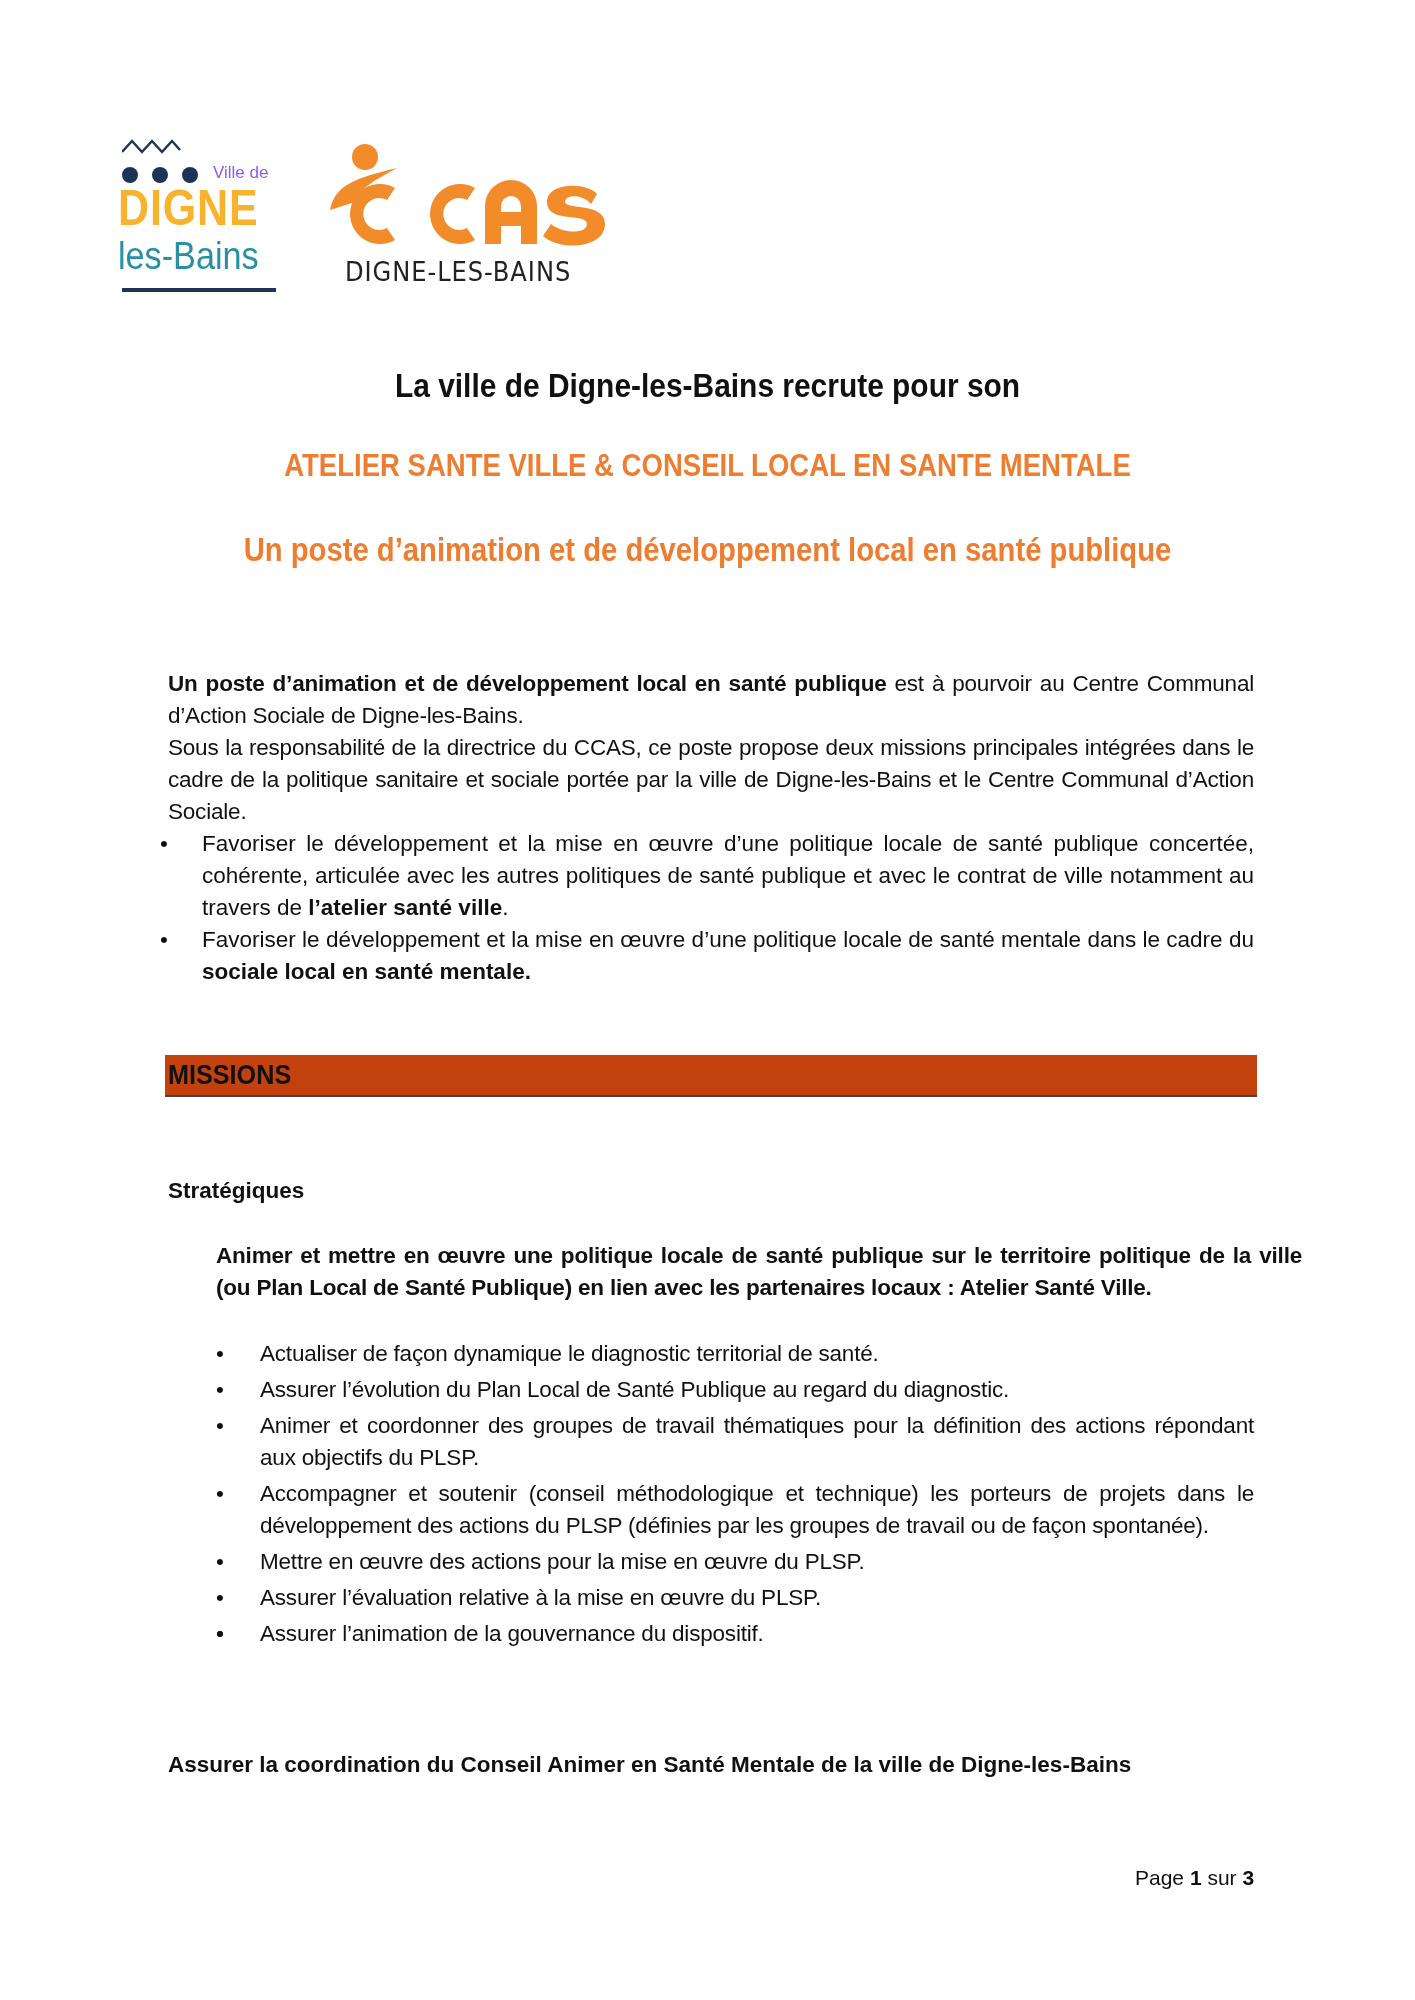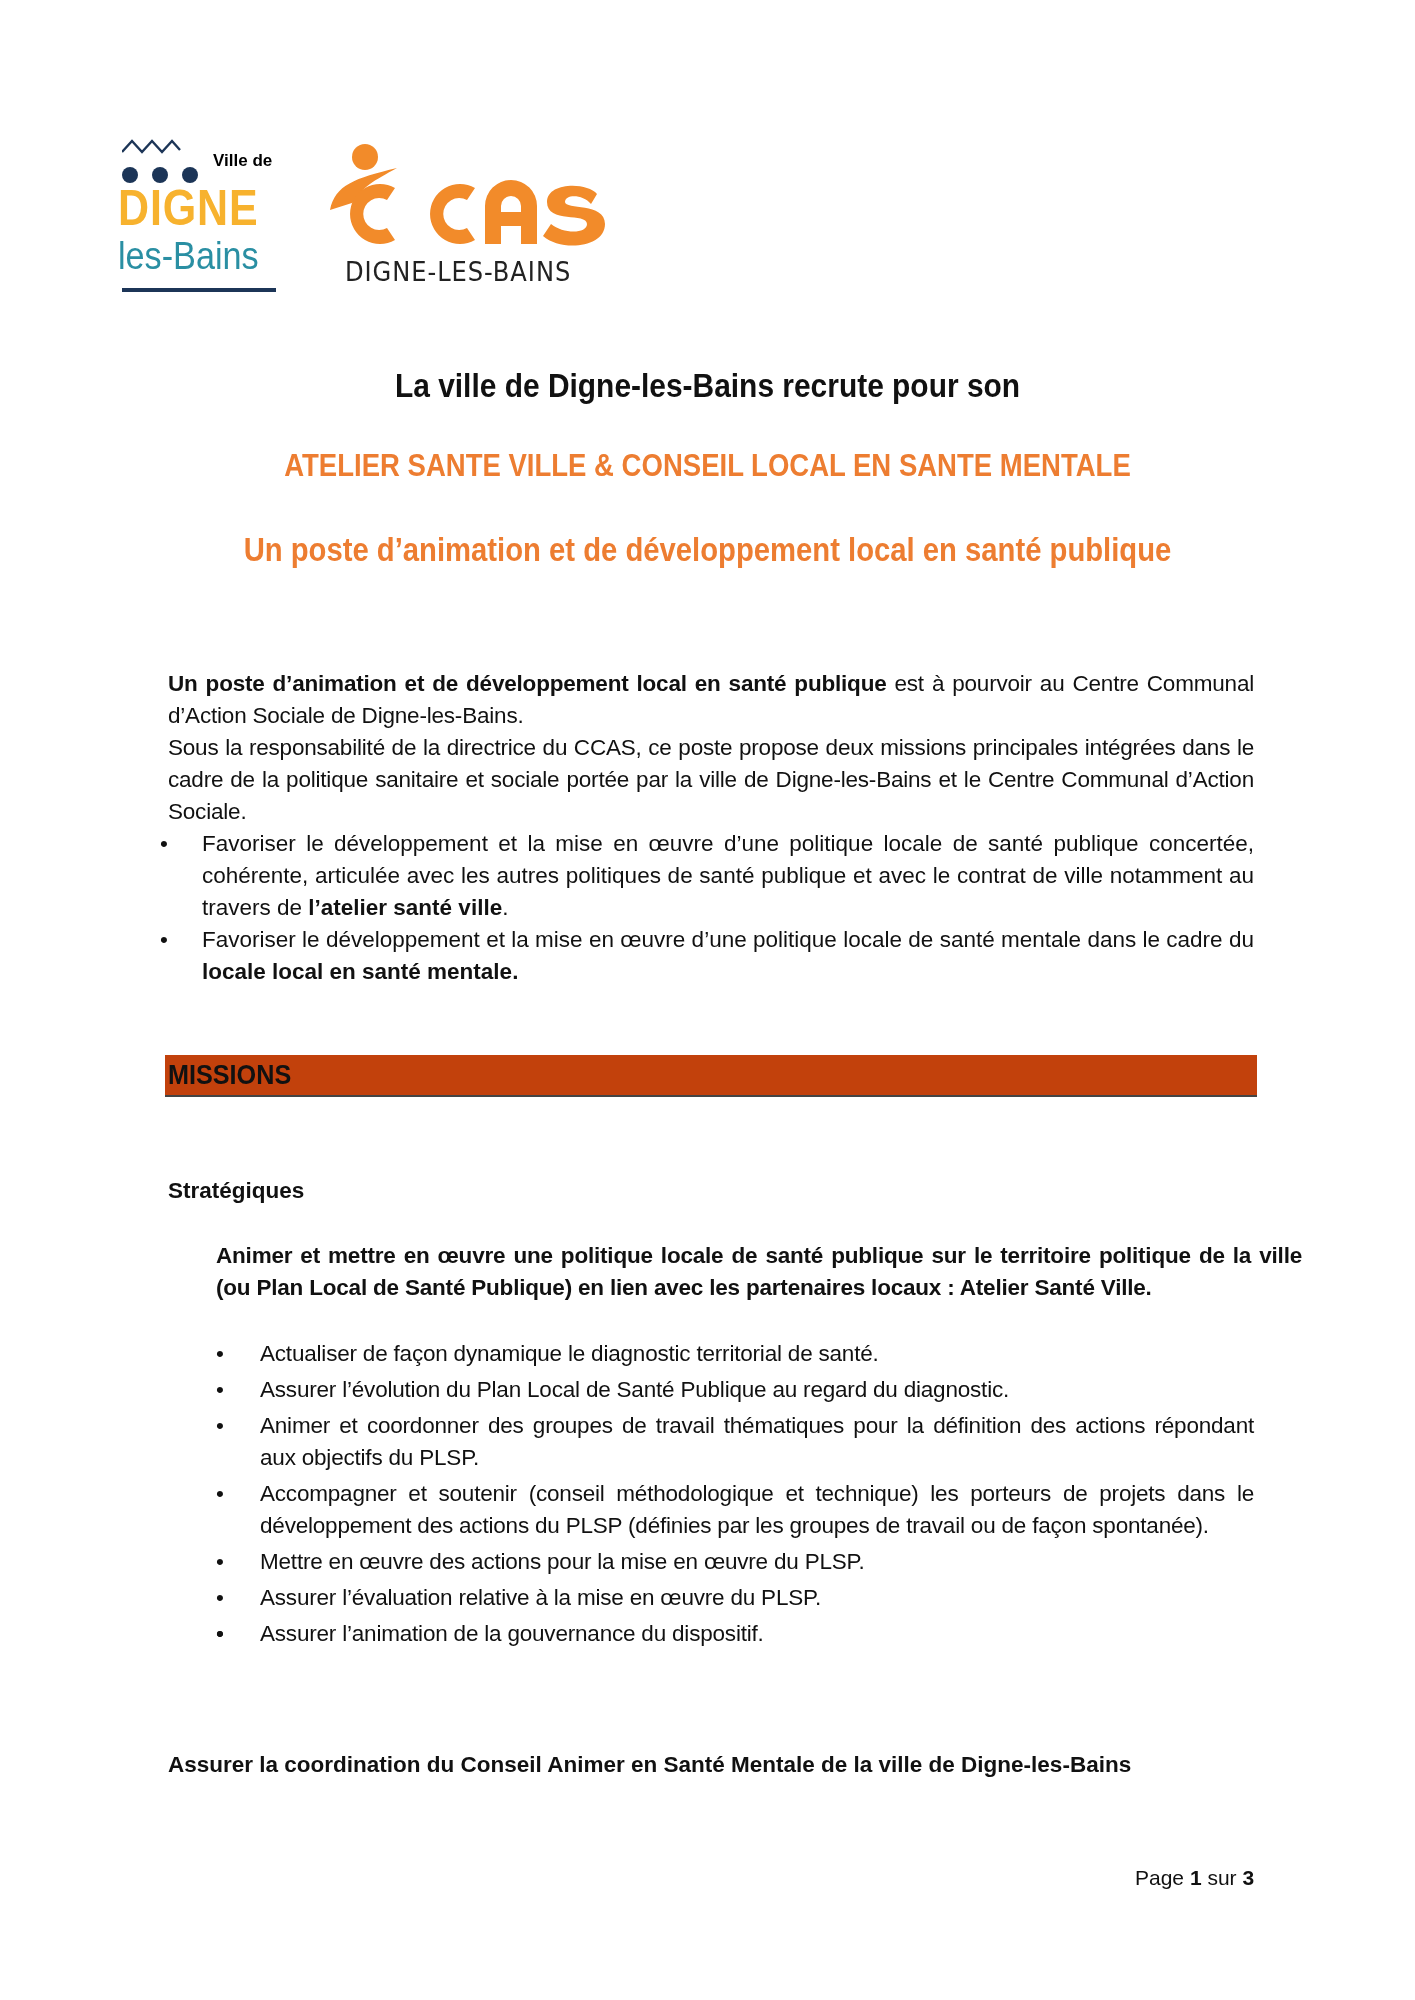--- a/index.html
+++ b/index.html
@@ -6,21 +6,21 @@
   body { width: 1415px; height: 2000px; position: relative; overflow: hidden;
          font-family: "Liberation Sans", sans-serif; color: #111; }
   .page { position: absolute; left: 0; top: 0; width: 1415px; height: 2000px; }
 
   
   .logo-digne { position: absolute; left: 118px; top: 135px; width: 165px; height: 160px; }
   .logo-ccas { position: absolute; left: 325px; top: 140px; width: 300px; height: 150px; }
   .digne-waves { position: absolute; left: 4px; top: 0; }
   .digne-dots { position: absolute; left: 4px; top: 32px; display: flex; gap: 14px; }
   .digne-dot { width: 16px; height: 16px; border-radius: 50%; background: #1c3557; }
-  .digne-ville { position: absolute; left: 95px; top: 16px; font-size: 17px; color: #000000; font-weight: bold; }
+  .digne-ville { position: absolute; left: 95px; top: 28px; font-size: 17px; color: #8b5cf6; }
   .digne-main { position: absolute; left: 0; top: 48px; font-size: 50px; font-weight: bold;
                 color: #f7b22e; letter-spacing: 1px; line-height: 1; transform: scaleX(0.86); transform-origin: left; }
   .digne-bains { position: absolute; left: 0; top: 102px; font-size: 38px; color: #2a8fa3; line-height: 1;
                  transform: scaleX(0.9); transform-origin: left; }
   .digne-rule { position: absolute; left: 4px; top: 153px; width: 154px; height: 4px; background: #1c3557; }
 
   .ccas-svg { position: absolute; left: 0; top: 0; }
   .ccas-sub { position: absolute; left: 20px; top: 117px; font-size: 26px; color: #222;
               letter-spacing: 1px; font-family: "DejaVu Sans", sans-serif; transform: scaleX(0.93); transform-origin: left; }
 
@@ -97,21 +97,21 @@
 
   <div class="body intro">
     <p><b>Un poste d’animation et de développement local en santé publique</b><span> est à pourvoir au Centre Communal d’Action Sociale de Digne-les-Bains.</span></p>
     <p>Sous la responsabilité de la directrice du CCAS, ce poste propose deux missions principales intégrées dans le cadre de la politique sanitaire et sociale portée par la ville de Digne-les-Bains et le Centre Communal d’Action Sociale.</p>
     <div class="bul">
       <span class="dot">•</span>
       <span>Favoriser le développement et la mise en œuvre d’une politique locale de santé publique concertée, cohérente, articulée avec les autres politiques de santé publique et avec le contrat de ville notamment au travers de </span><b>l’atelier santé ville</b><span>.</span>
     </div>
     <div class="bul">
       <span class="dot">•</span>
-      <span>Favoriser le développement et la mise en œuvre d’une politique locale de santé mentale dans le cadre du </span><b>locale local en santé mentale.</b><span></span>
+      <span>Favoriser le développement et la mise en œuvre d’une politique locale de santé mentale dans le cadre du </span><b>sociale local en santé mentale.</b><span></span>
     </div>
   </div>
 
   <div class="section-bar">
     <span>MISSIONS</span>
   </div>
 
   <div class="strat">Stratégiques</div>
 
   <div class="body strat-lead">

